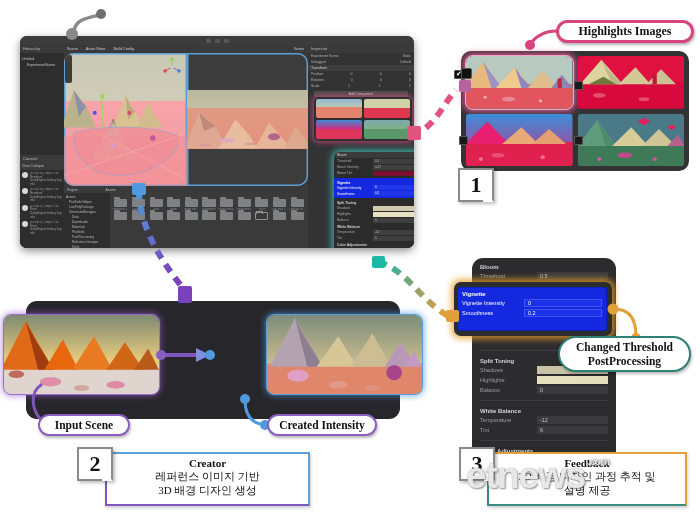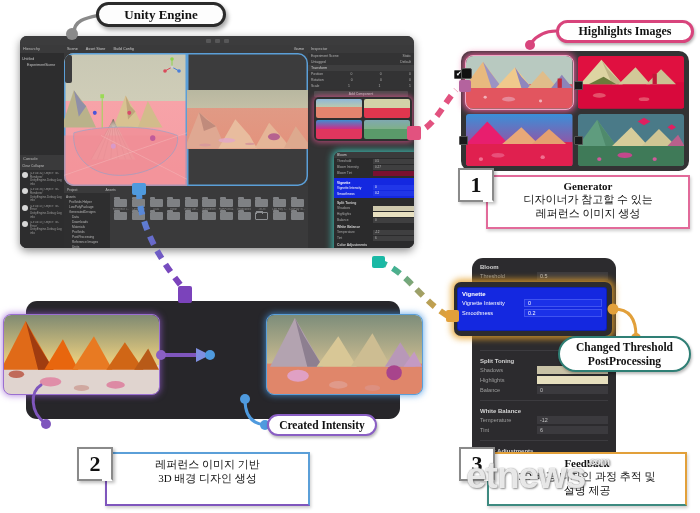--- a/index.html
+++ b/index.html
@@ -816,36 +816,32 @@
     <div class="r">
       <span class="k">Vignette Intensity</span>
       <span class="v">0</span>
     </div>
     <div class="r">
       <span class="k">Smoothness</span>
       <span class="v">0.2</span>
     </div>
   </div>
 
-  <div class="pill pill-unity">Unity Engine</div>
   <div class="pill pill-synth">Highlights Images</div>
+  <div class="pill pill-input">Input Scene</div>
   <div class="pill pill-template">Created Intensity</div>
   <div class="pill pill-changed">
     <span>Changed Threshold</span>
     <span>PostProcessing</span>
   </div>
 
-  <div class="caption cap1">
-    <div class="ttl">Generator</div>
-    <div class="sub">디자이너가 참고할 수 있는</div>
-    <div class="sub">레퍼런스 이미지 생성</div>
-  </div>
   <div class="badge bdg1">1</div>
 
   <div class="caption cap2">
+    <div class="ttl">Creator</div>
     <div class="sub">레퍼런스 이미지 기반</div>
     <div class="sub">3D 배경 디자인 생성</div>
   </div>
   <div class="badge bdg2">2</div>
 
   <div class="caption cap3">
     <div class="ttl">Feedback</div>
     <div class="sub">3D 배경 디자인 과정 추적 및</div>
     <div class="sub">설명 제공</div>
   </div>

